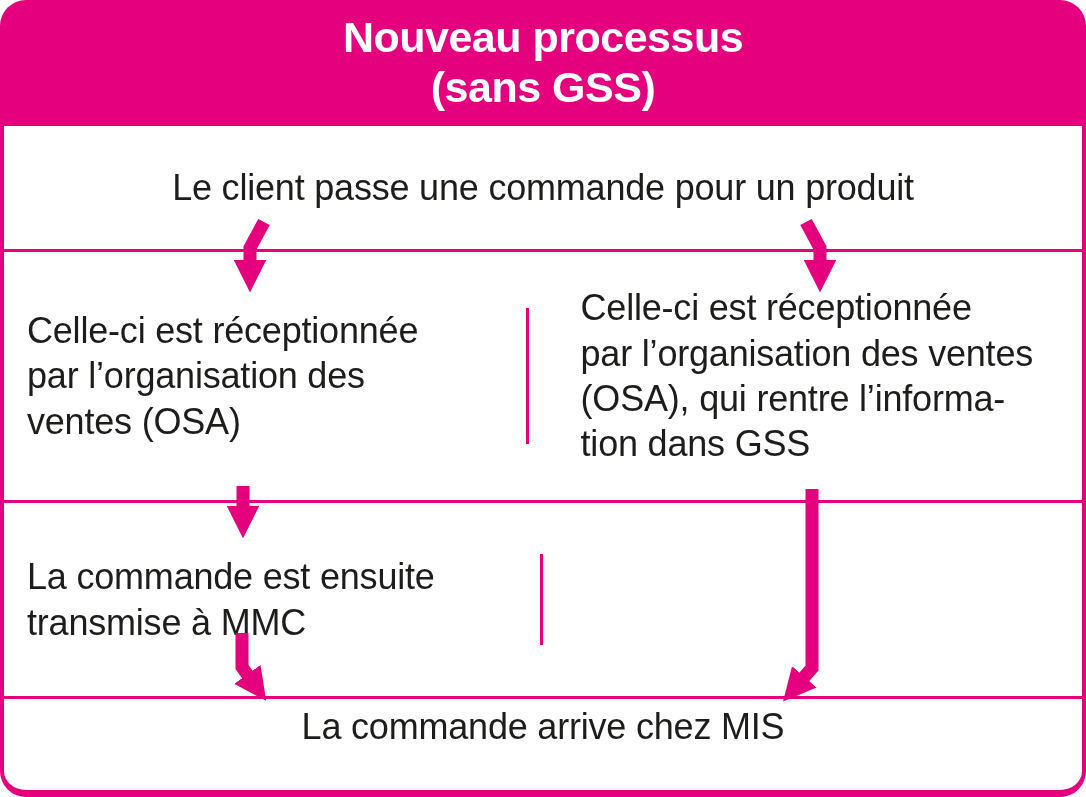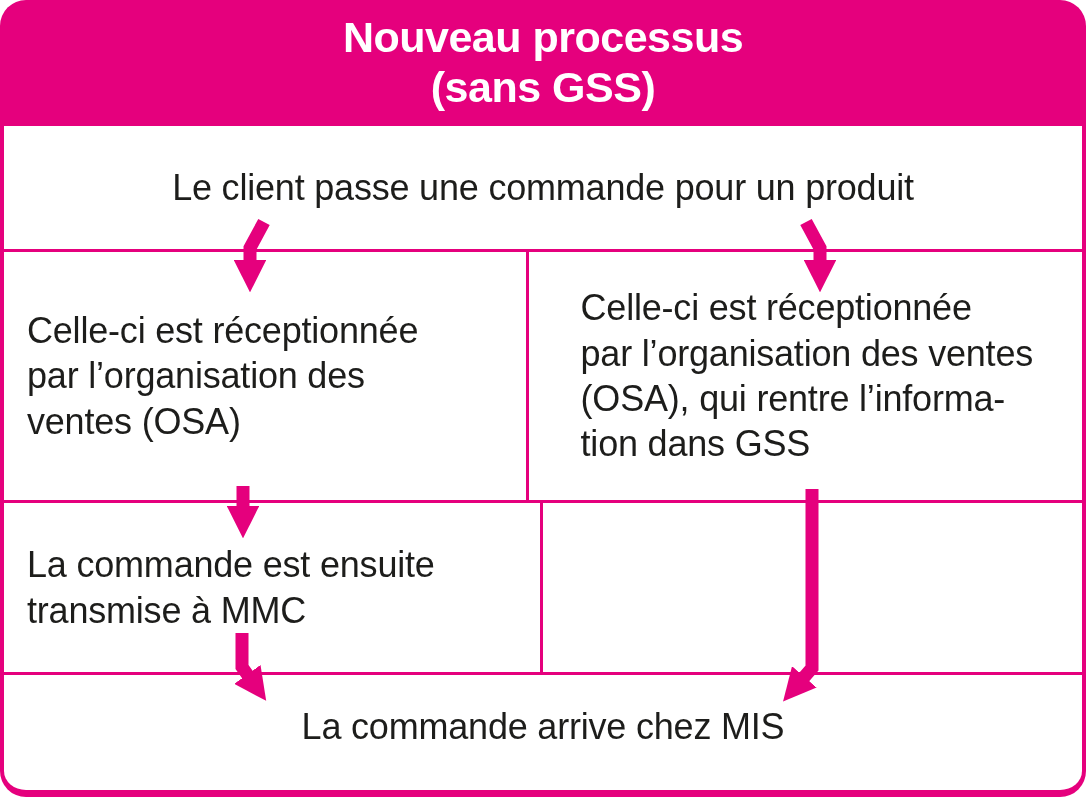--- a/index.html
+++ b/index.html
@@ -41,24 +41,24 @@
   .body {
     position: absolute;
     top: 126px; left: 0;
     width: 1086px; height: 671px;
     border-left: 4px solid #e5007d;
     border-right: 4px solid #e5007d;
     border-bottom: 7px solid #e5007d;
     border-radius: 0 0 26px 26px;
     background: #ffffff;
   }
-  .row { position: absolute; left: 0; width: 1078px; display: flex; }
+  .row { position: absolute; left: 0; width: 1078px; display: flex; align-items: center; }
   .row-1 { top: 0;    height: 126px; border-bottom: 3px solid #e5007d; }
   .row-2 { top: 126px; height: 251px; border-bottom: 3px solid #e5007d; gap: 32px; }
-  .row-3 { top: 377px; height: 172px; border-bottom: 3px solid #e5007d; }
+  .row-3 { top: 377px; height: 196px; border-bottom: 3px solid #e5007d; }
   .row-4 { top: 529px; height: 135px; }
 
   .cell {
     display: flex;
     align-items: center;
   }
   .cell-full { width: 100%; justify-content: center; }
   .cell-left  { width: 539px; border-right: 3px solid #e5007d; padding-left: 23px; }
   .cell-right { width: 536px; padding-left: 20px; }
   .cell-right-empty { width: 536px; }

